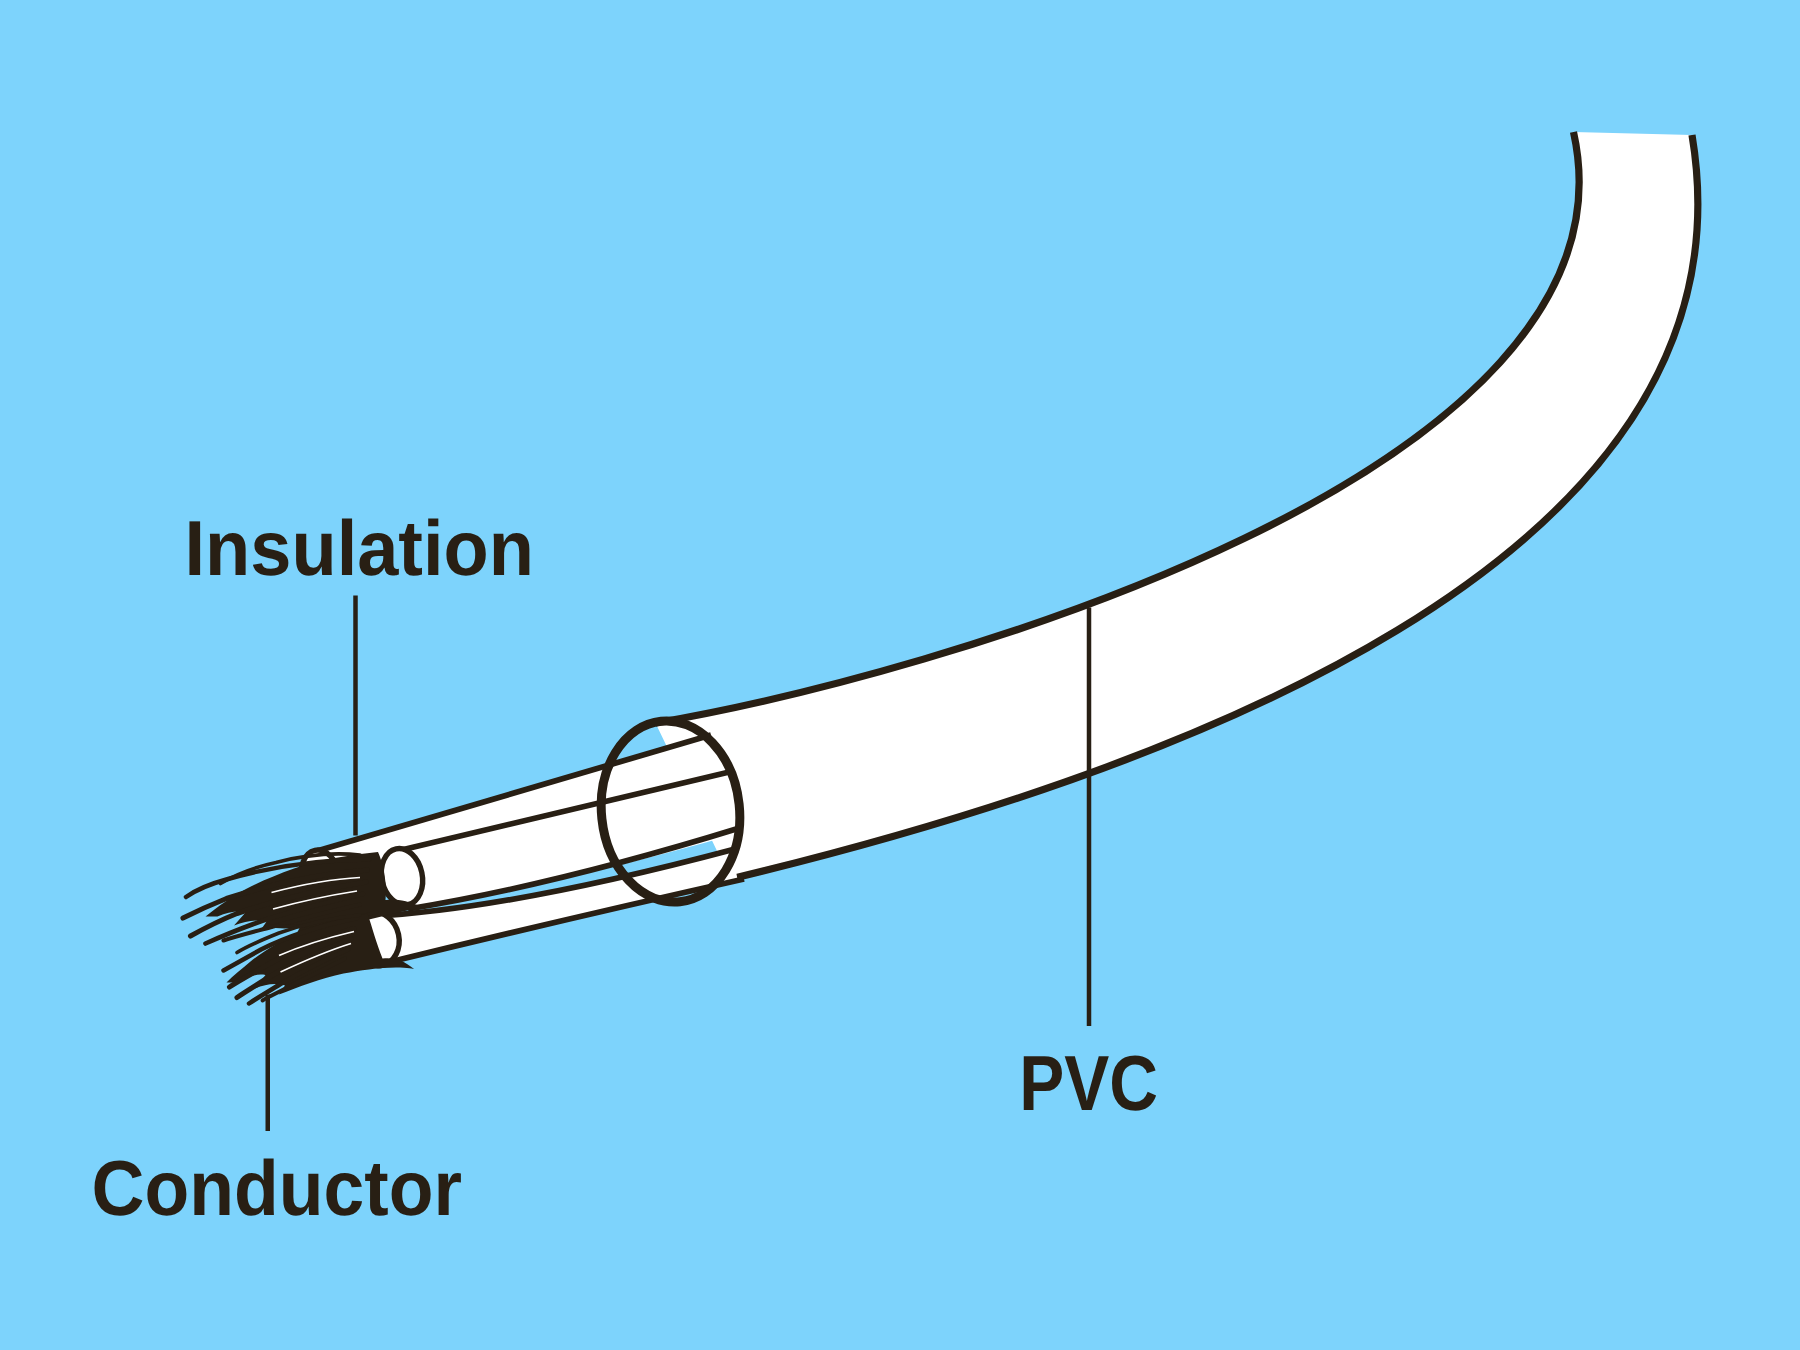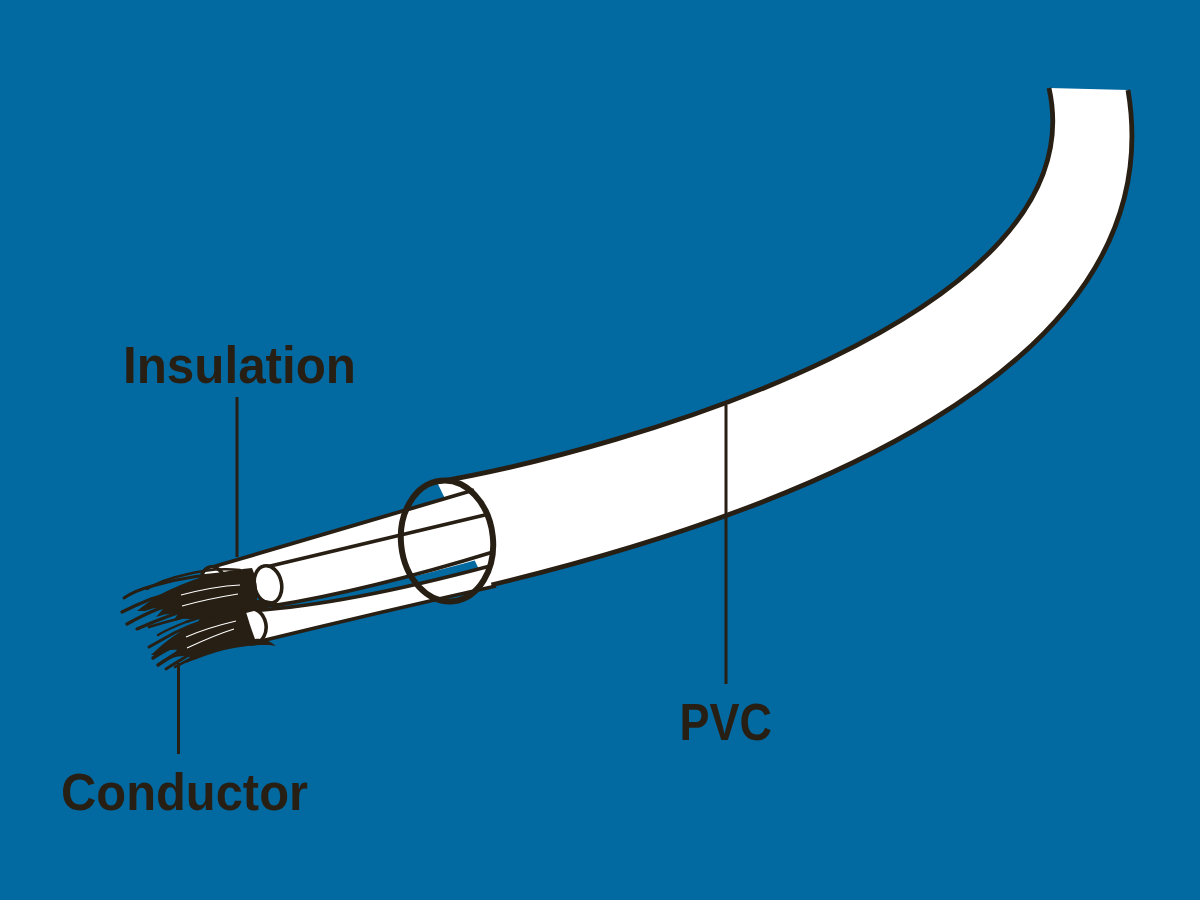--- a/index.html
+++ b/index.html
@@ -1,16 +1,16 @@
 <!DOCTYPE html>
 <html><head>
 <meta charset="utf-8">
 <style>
   html,body{margin:0;padding:0;background:#ffffff;}
-  .stage{position:relative;width:1200px;height:900px;background:#0369a1;overflow:hidden;}
+  .stage{position:relative;width:1200px;height:900px;background:#7dd3fc;overflow:hidden;}
   svg{display:block;}
   text{font-family:"Liberation Sans", sans-serif;font-weight:bold;fill:#281f14;}
 </style>
 </head>
 <body>
 <div class="stage">
 <svg width="1200" height="900" viewBox="0 0 1200 900">
 
   <path d="M437,482 C617,451 1100,316 1049,88 L1128,90 C1176,377 770,518 487,586 Z" fill="#ffffff" stroke="none"></path>
 

